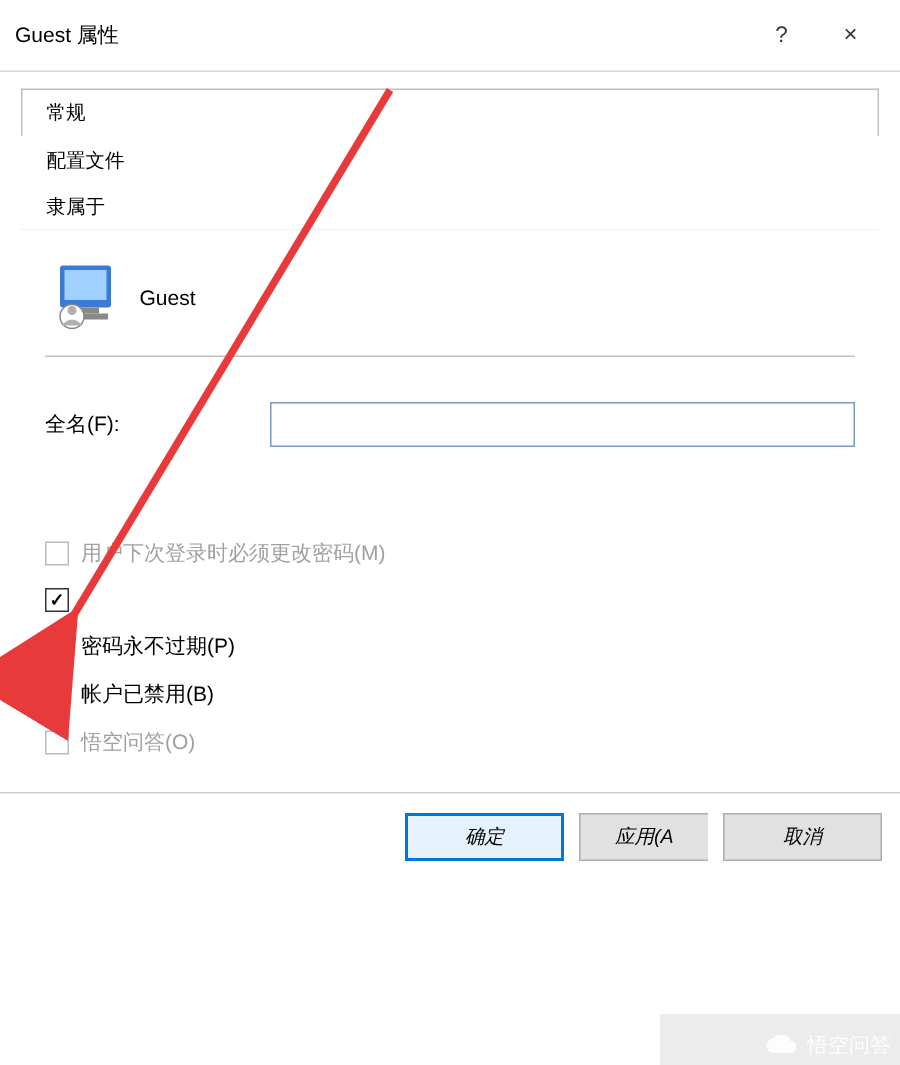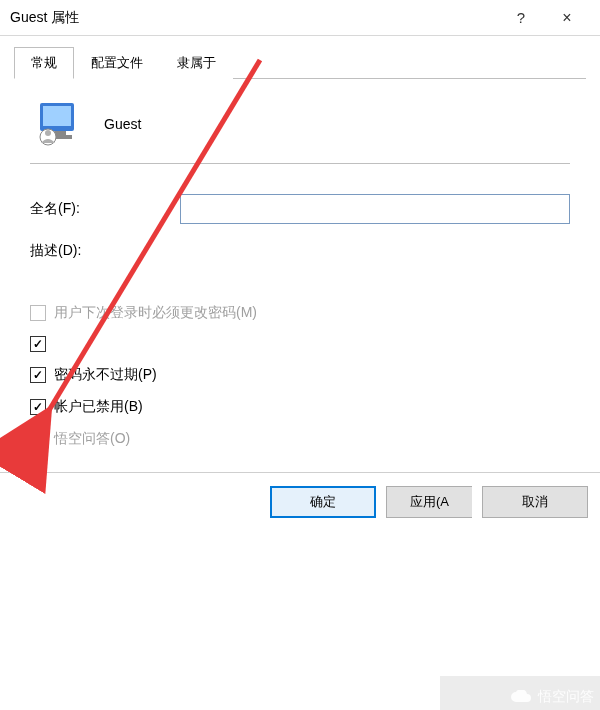--- a/index.html
+++ b/index.html
@@ -1,52 +1,52 @@
 <!DOCTYPE html>
 <html><head>
   <meta charset="utf-8">
   <style>
     * { box-sizing: border-box; font-family: "Microsoft YaHei", "SimSun", sans-serif; }
     body { margin: 0; background: #fff; width: 600px; height: 710px; overflow: hidden; position: relative; }
     
-    .titlebar { height: 36px; display: flex; align-items: center; padding: 0 10px; border-bottom: 1px solid #d8d8d8; }
+    .titlebar { height: 48px; display: flex; align-items: center; padding: 0 10px; border-bottom: 1px solid #d8d8d8; }
     .titlebar-title { font-size: 14px; color: #000; flex: 1; }
     .titlebar-btn { width: 46px; height: 36px; display: flex; align-items: center; justify-content: center; font-size: 16px; color: #333; cursor: default; }
     .titlebar-btn.help { font-size: 15px; }
     
     .client { padding: 10px 14px 60px 14px; position: relative; }
     
-    .tabs { display: flex; border-bottom: 1px solid #bfbfbf; margin-bottom: 0; }
+    .tabs { display: flex; border-bottom: 1px solid #bfbfbf; margin-bottom: 0; flex-direction: column; }
     .tab { padding: 6px 16px; font-size: 13px; color: #000; border: 1px solid transparent; border-bottom: none; cursor: default; position: relative; top: 1px; background: #fff; }
     .tab.active { border: 1px solid #bfbfbf; border-bottom: 1px solid #fff; }
     
     .tabpanel { padding: 20px 16px 10px 16px; }
     
-    .userheader { display: flex; align-items: center; gap: 20px; margin-bottom: 10px; padding-left: 4px; }
+    .userheader { display: flex; align-items: center; gap: 9px; margin-bottom: 10px; padding-left: 4px; }
     .usericon { width: 50px; height: 50px; position: relative; }
     .usericon svg { width: 50px; height: 50px; }
     .username { font-size: 14px; }
     
     .sep { border: none; border-top: 1px solid #bfbfbf; margin: 14px 0 30px 0; }
     
     .formrow { display: flex; align-items: center; margin-bottom: 18px; }
     .formlabel { width: 150px; font-size: 14px; }
     .forminput { flex: 1; height: 30px; border: 1px solid #7a9ac0; padding: 2px 6px; font-size: 13px; outline: none; }
     .forminput.desc { border: 1px solid #888; }
     
     .checkblock { margin-top: 44px; }
     .checkrow { display: flex; align-items: center; gap: 8px; margin-bottom: 14px; font-size: 14px; }
     .checkrow.disabled { color: #a0a0a0; }
     .chk { width: 16px; height: 16px; border: 1px solid #333; display: inline-flex; align-items: center; justify-content: center; font-size: 12px; line-height: 1; background: #fff; }
     .checkrow.disabled .chk { border-color: #bcbcbc; }
     .chk.checked::before { content: "✓"; color: #000; font-weight: bold; }
     
     .btnrow { position: absolute; bottom: 14px; right: 12px; display: flex; gap: 10px; }
     .btnrow::before { content: ""; position: absolute; left: -560px; right: -12px; top: -14px; border-top: 1px solid #cfcfcf; }
-    .btn { width: 106px; height: 32px; border: 1px solid #adadad; background: #e1e1e1; font-size: 13px; display: inline-flex; align-items: center; justify-content: center; cursor: default; }
+    .btn { width: 106px; height: 32px; border: 1px solid #adadad; background: #e1e1e1; font-size: 13px; display: inline-flex; align-items: center; justify-content: center; cursor: default; font-style: italic; }
     .btn.default { border: 2px solid #0078d7; background: #e5f1fb; }
     .btn.cut { width: 86px; border-right: none; }
     
     .arrow-overlay { position: absolute; left: 0; top: 0; pointer-events: none; }
     
     .watermark { position: absolute; right: 6px; bottom: 4px; display: flex; align-items: center; gap: 6px; color: #fff; font-size: 14px; opacity: 0.9; }
     .watermark .wmicon { width: 22px; height: 14px; }
     .watermark .wmicon svg { width: 22px; height: 14px; }
     .wm-bg { position: absolute; right: 0; bottom: 0; width: 160px; height: 34px; background: #c8c8c8; opacity: .35; }
   </style>
@@ -85,21 +85,20 @@
     </div>
 
     <hr class="sep">
 
     <div class="formrow">
       <div class="formlabel">全名(F):</div>
       <input class="forminput" type="text" value="" style="">
     </div>
 
     <div class="formrow">
-      <div class="formlabel">描述(D):</div>
     </div>
 
     <div class="checkblock">
       <div class="checkrow disabled">
         <span class="chk"></span>
         <span>用户下次登录时必须更改密码(M)</span>
       </div>
       <div class="checkrow">
         <span class="chk checked"></span>
       </div>

